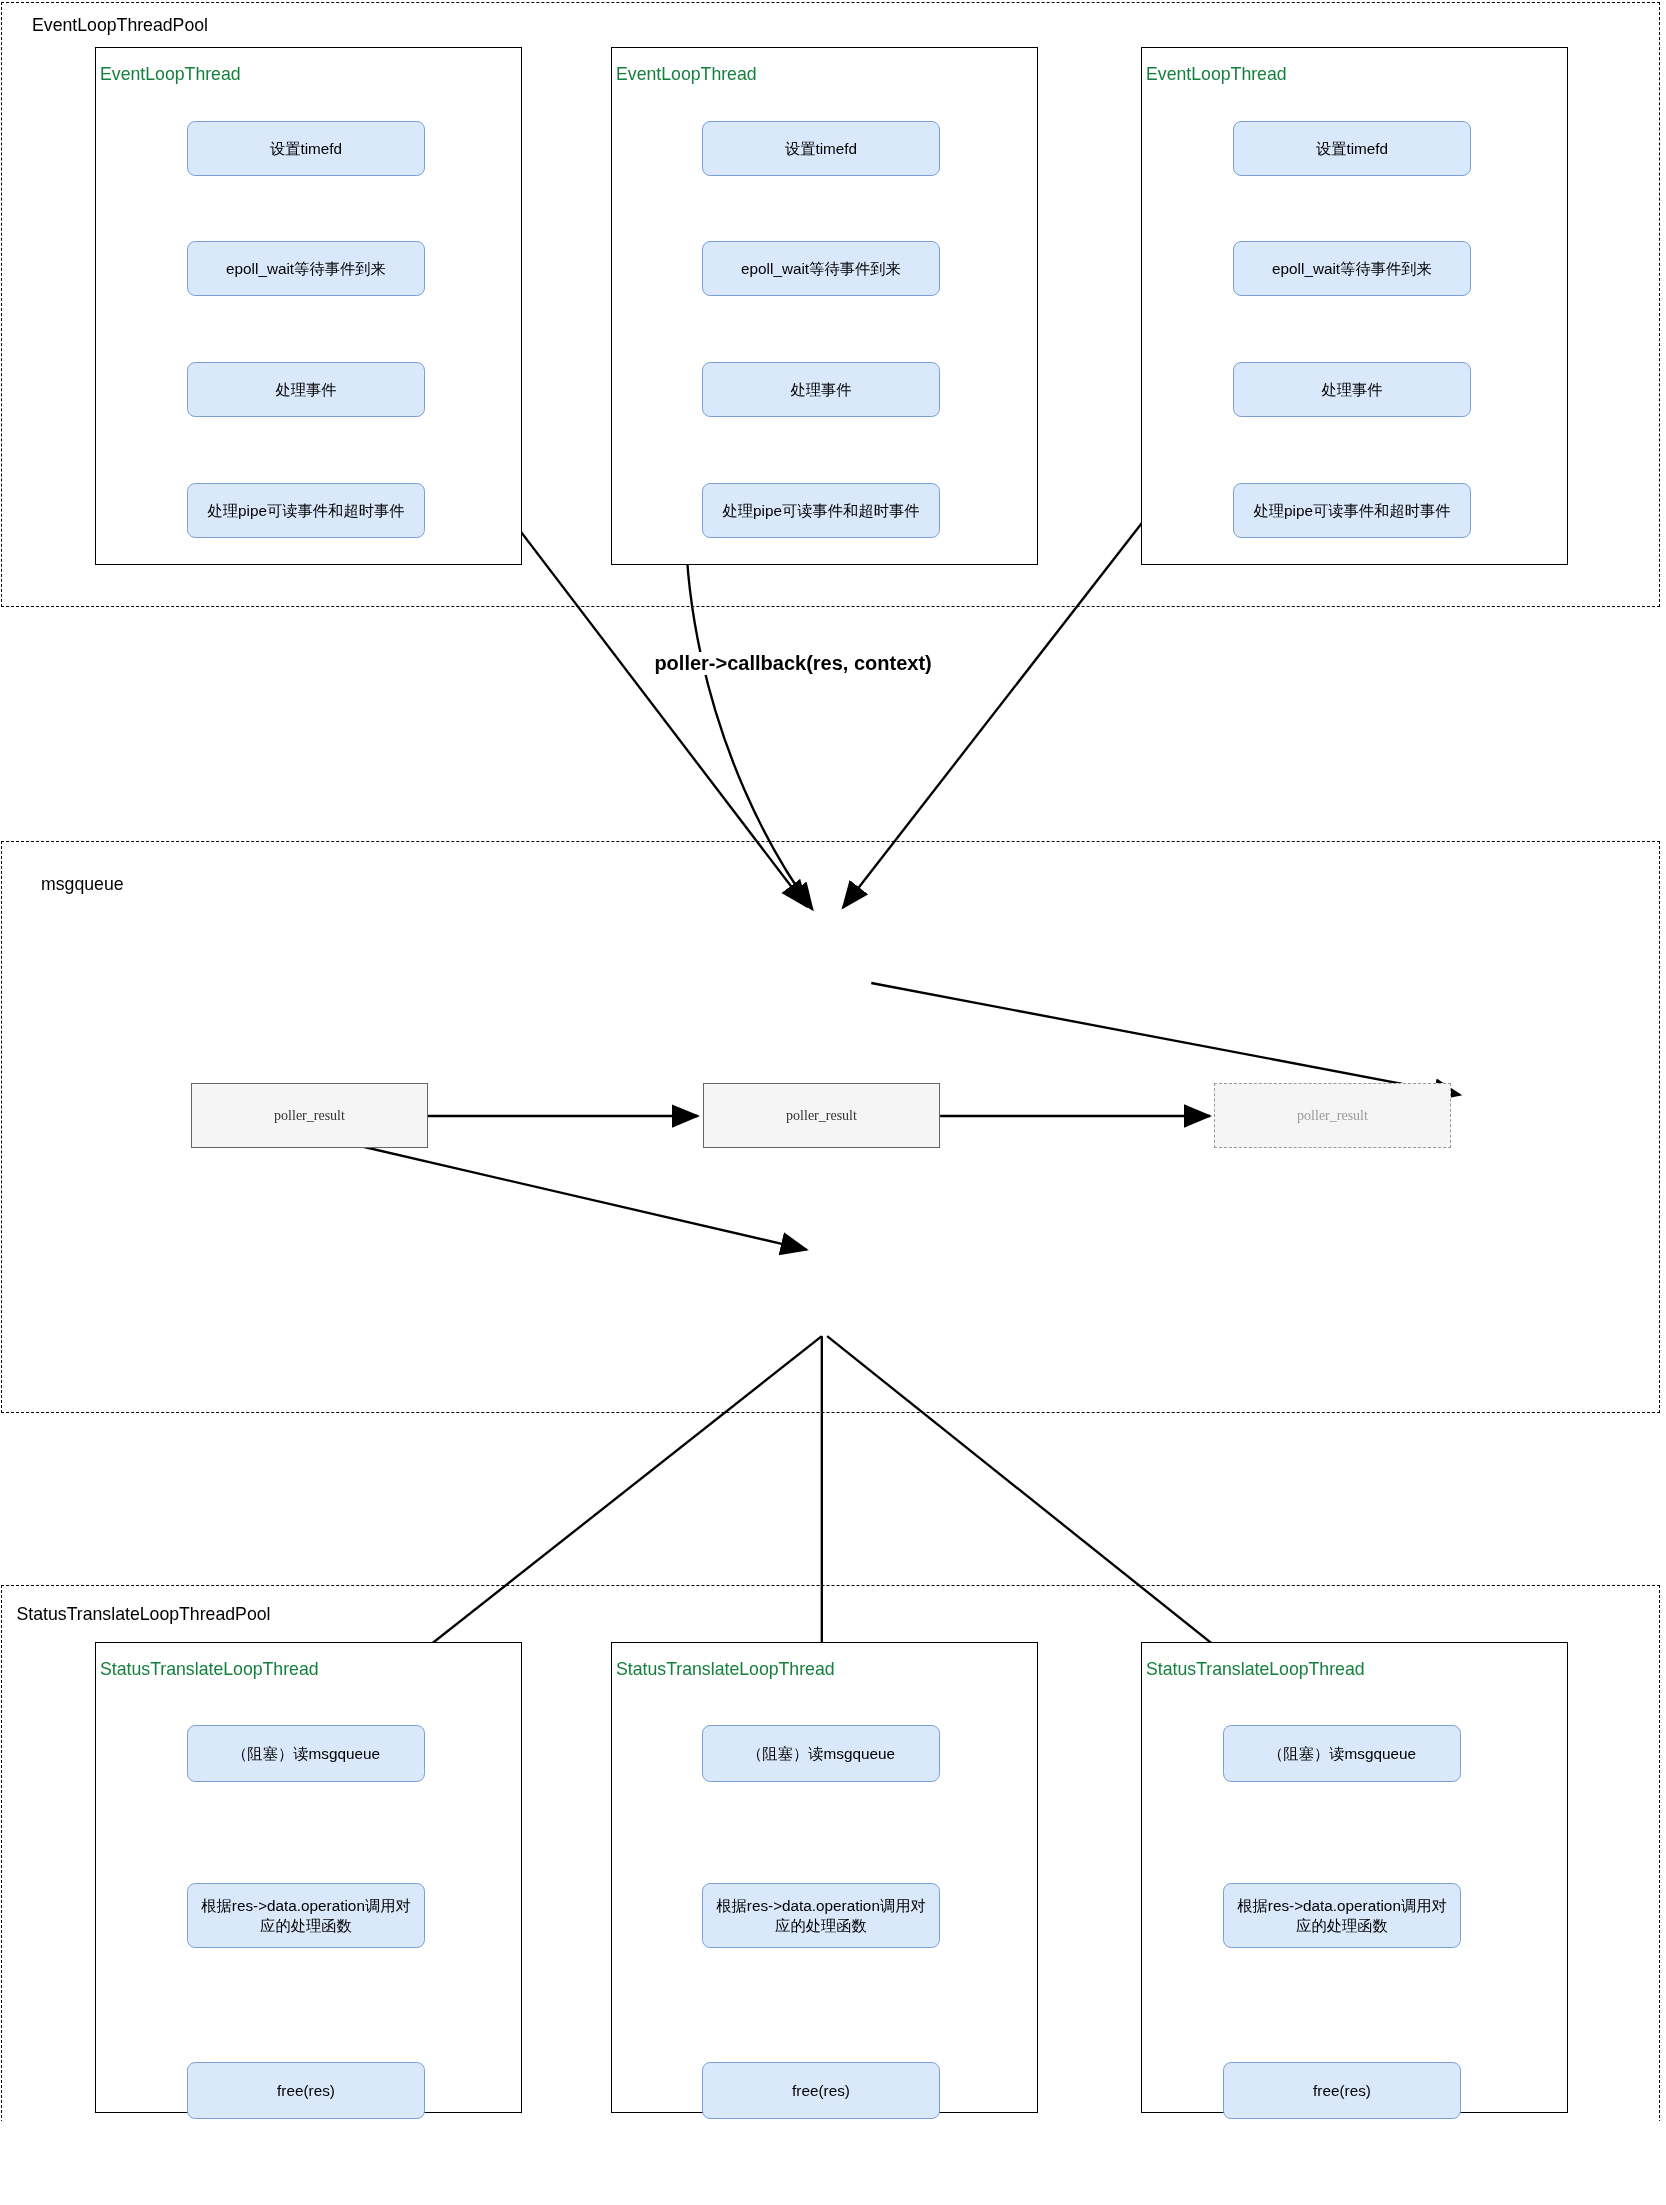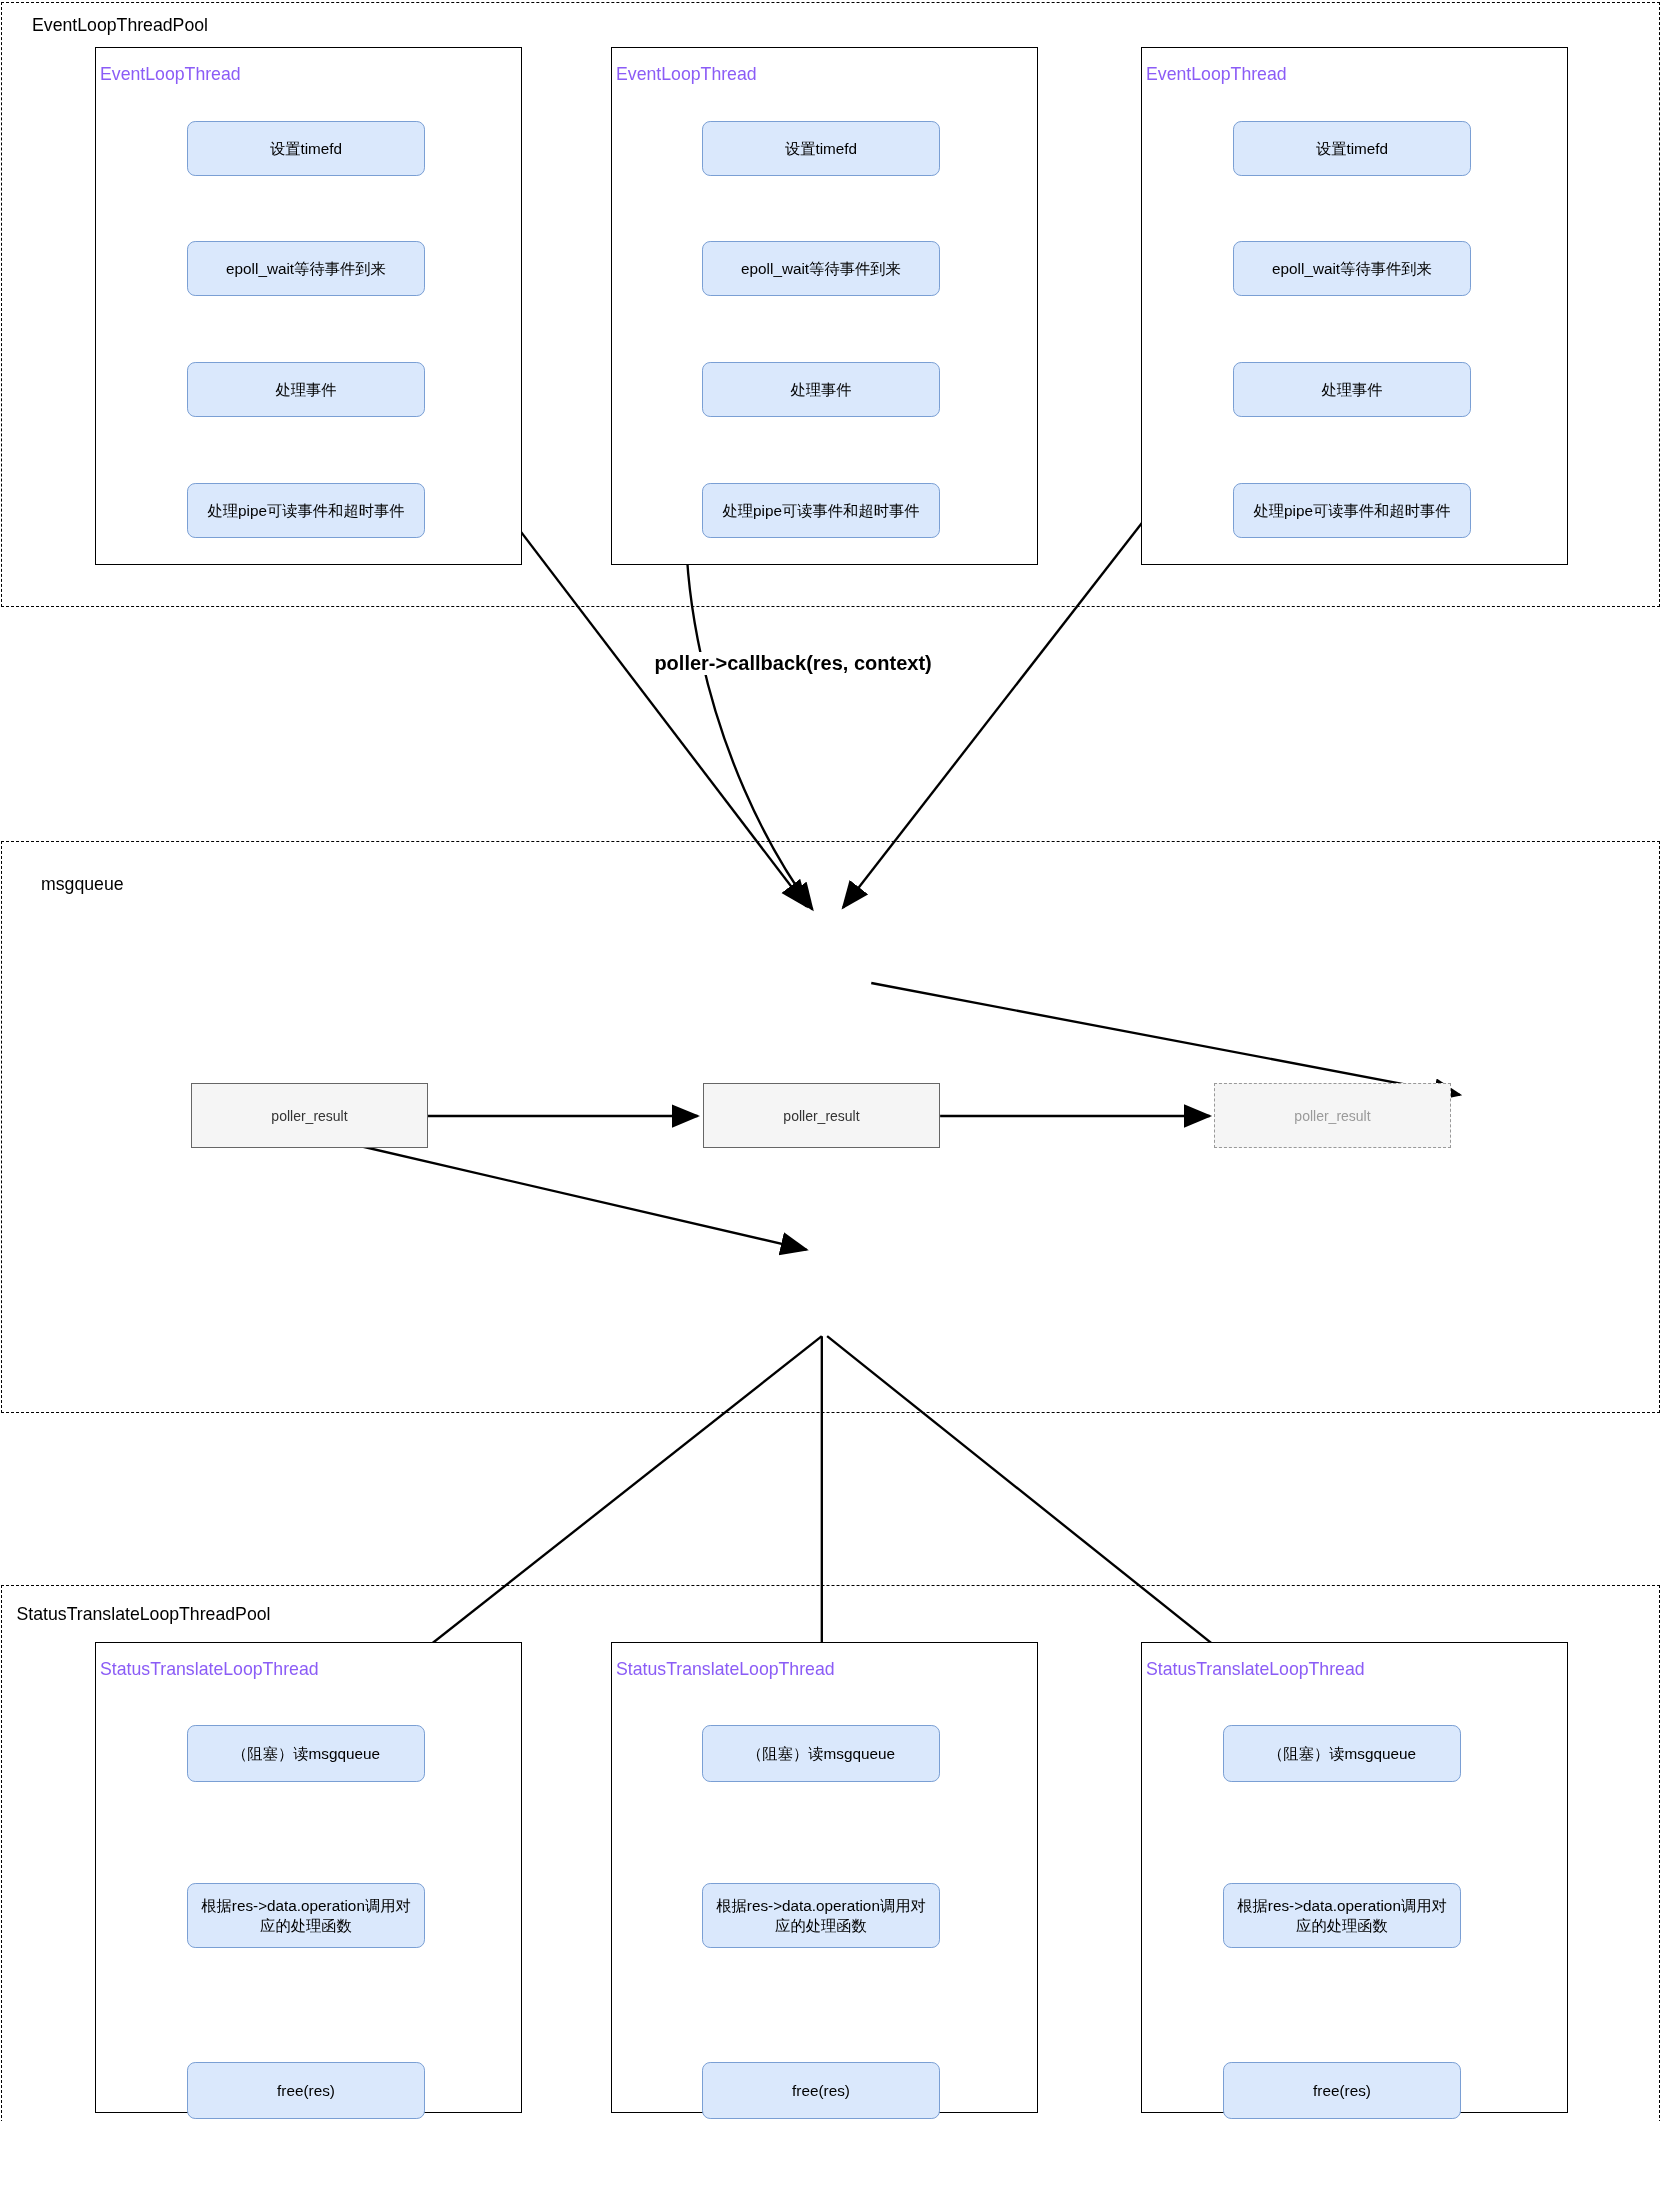--- a/index.html
+++ b/index.html
@@ -5,31 +5,31 @@
   html,body{margin:0;padding:0;background:#ffffff;}
   body{font-family:"Liberation Sans","DejaVu Sans",sans-serif;}
   #stage{position:relative;width:1666px;height:2121px;overflow:hidden;background:#fff;}
 
   
   .pool{position:absolute;border:1.8px dashed #000;box-sizing:border-box;background:transparent;}
   .pool-label{position:absolute;font-size:17.7px;color:#000;white-space:nowrap;line-height:1;}
 
   
   .thread{position:absolute;border:1.8px solid #000;box-sizing:border-box;background:#fff;}
-  .thread-label{position:absolute;font-size:17.7px;color:#8b5cf6;white-space:nowrap;line-height:1;}
+  .thread-label{position:absolute;font-size:17.7px;color:#15803d;white-space:nowrap;line-height:1;}
 
   
   .pbox{position:absolute;box-sizing:border-box;background:#dae8fc;border:1.2px solid #7a9fd4;
         border-radius:8.2px;display:flex;align-items:center;justify-content:center;text-align:center;
         font-size:15.3px;color:#000;line-height:1.25;padding:2.4px 5.9px;}
 
   
   .gbox{position:absolute;box-sizing:border-box;background:#f5f5f5;border:1.8px solid #666666;
         display:flex;align-items:center;justify-content:center;text-align:center;
-        font-size:14px;color:#333333;}
+        font-size:14px;color:#333333;font-family:Liberation Serif, serif;}
   .gbox.dashed{border-style:dashed;border-color:#999999;color:#9a9a9a;}
 
   
   .ell{position:absolute;box-sizing:border-box;background:#f8cecc;border:1.8px solid #b85450;
        border-radius:50%;display:flex;align-items:center;justify-content:center;
        font-size:16.5px;color:#000;}
 
   
   .edge-label{position:absolute;font-size:20px;font-weight:bold;color:#000;white-space:nowrap;
               background:#fff;padding:0 2.4px;}

